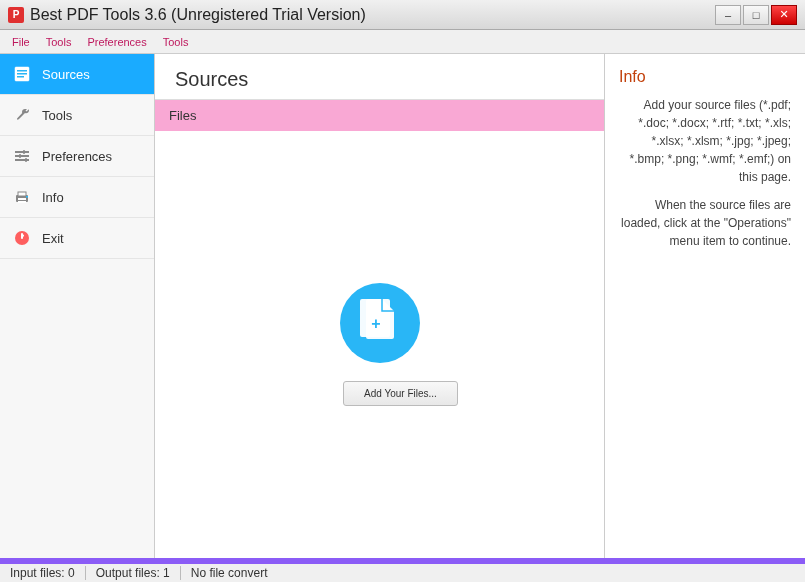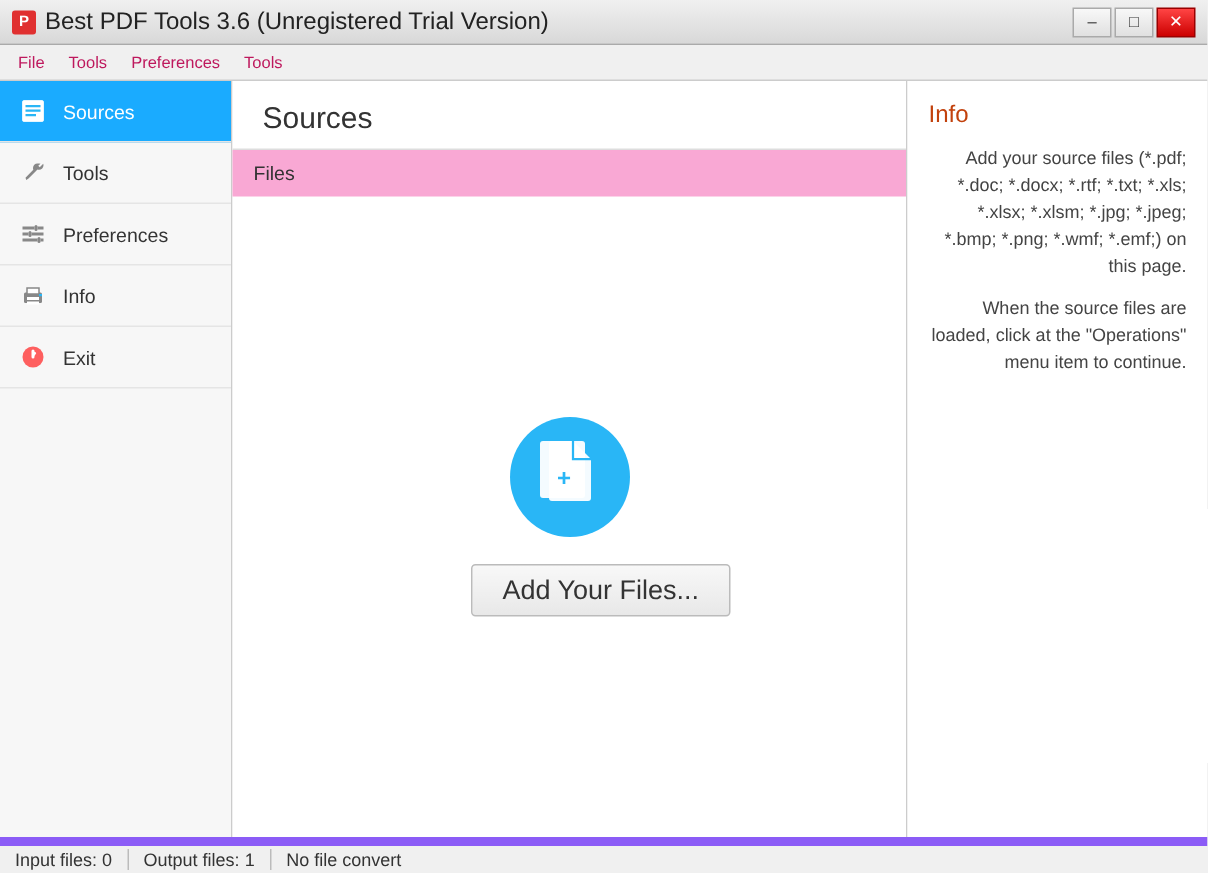--- a/index.html
+++ b/index.html
@@ -159,21 +159,21 @@
       align-items: center;
       justify-content: center;
     }
     
     .add-files-btn {
       padding: 6px 20px;
       background: linear-gradient(to bottom, #f8f8f8, #e8e8e8);
       border: 1px solid #bbb;
       border-radius: 3px;
       cursor: pointer;
-      font-size: 18px;
+      font-size: 10px;
       color: #333;
       margin-left: 42px;
     }
 
     
     .info-panel {
       width: 200px;
       padding: 14px 14px;
       background: white;
     }

